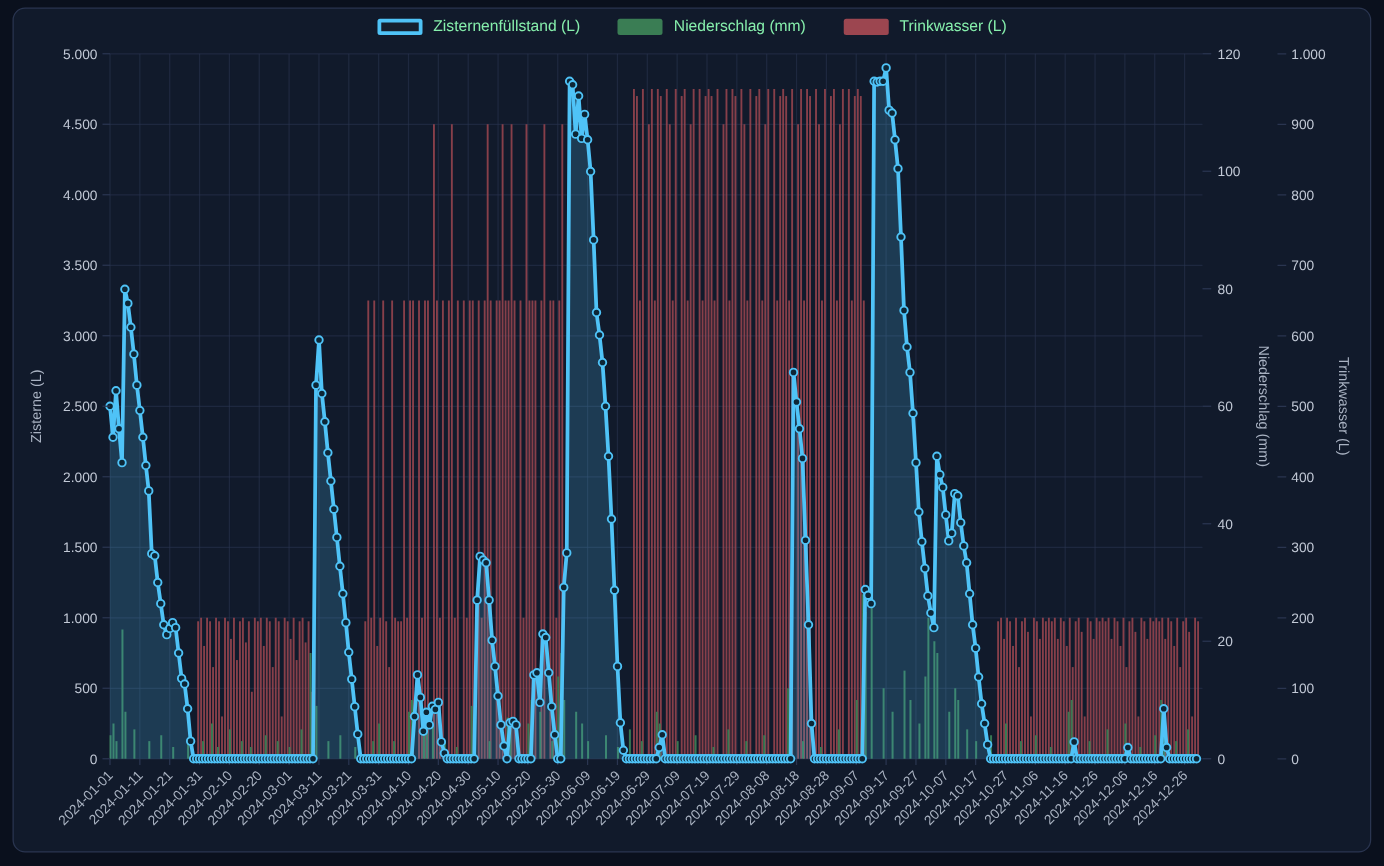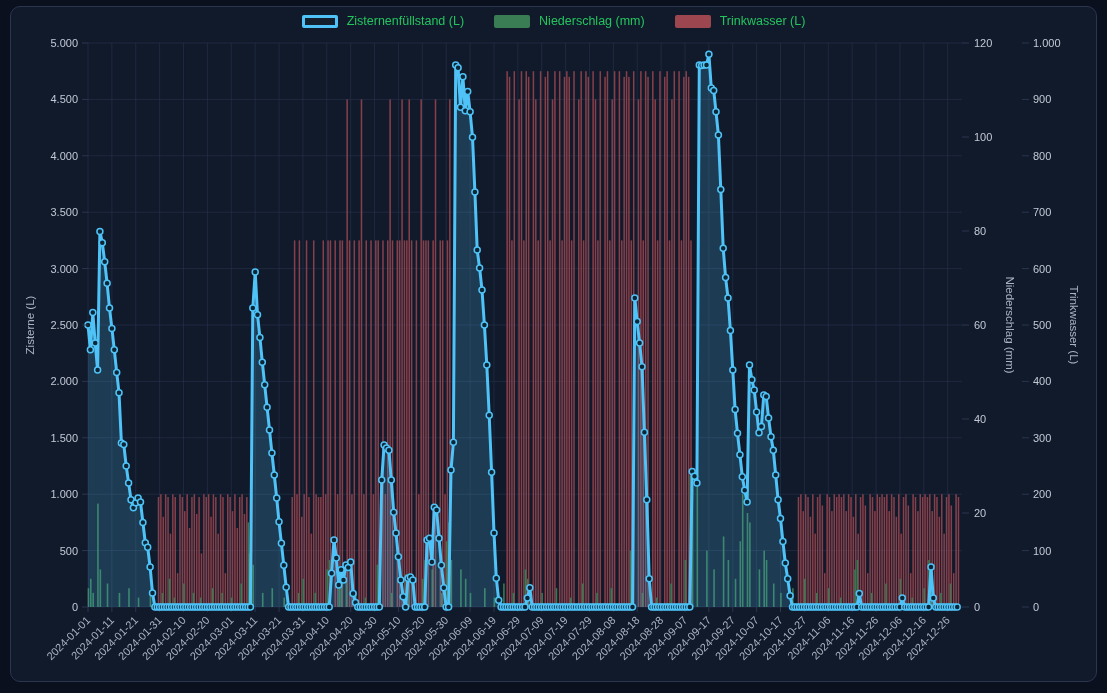--- a/index.html
+++ b/index.html
@@ -4,21 +4,21 @@
 <style>
   html,body{margin:0;padding:0;background:#0a101d;width:1107px;height:693px;overflow:hidden;
             font-family:"Liberation Sans", sans-serif;}
   .card{position:absolute;left:10px;top:6px;width:1087px;height:676px;background:#111a2b;
         border:1px solid #2a3550;border-radius:10px;box-sizing:border-box;}
   .legend{position:absolute;left:0;top:14px;width:100%;display:flex;justify-content:center;
           gap:30px;align-items:center;z-index:5;}
   .legend-item{display:flex;align-items:center;gap:9px;cursor:pointer;}
   .swatch{width:36px;height:13px;border-radius:2px;}
   .swatch.line{box-sizing:border-box;border:3px solid #4fc3f7;background:#15202f;}
-  .legend-label{font-size:12.5px;color:#22c55e;}
+  .legend-label{font-size:12.5px;color:#86efac;}
   .axis-title{position:absolute;font-size:11.5px;color:#a9b2c2;white-space:nowrap;z-index:4;}
   #title-left{left:-22px;top:319px;transform:rotate(-90deg);transform-origin:center;width:104px;text-align:center;}
   #title-right1{left:955px;top:319px;transform:rotate(90deg);transform-origin:center;width:110px;text-align:center;}
   #title-right2{left:1022px;top:319px;transform:rotate(90deg);transform-origin:center;width:104px;text-align:center;}
   svg{position:absolute;left:0;top:0;z-index:2;}
 </style>
 </head>
 <body>
 
 <div class="card"></div>

